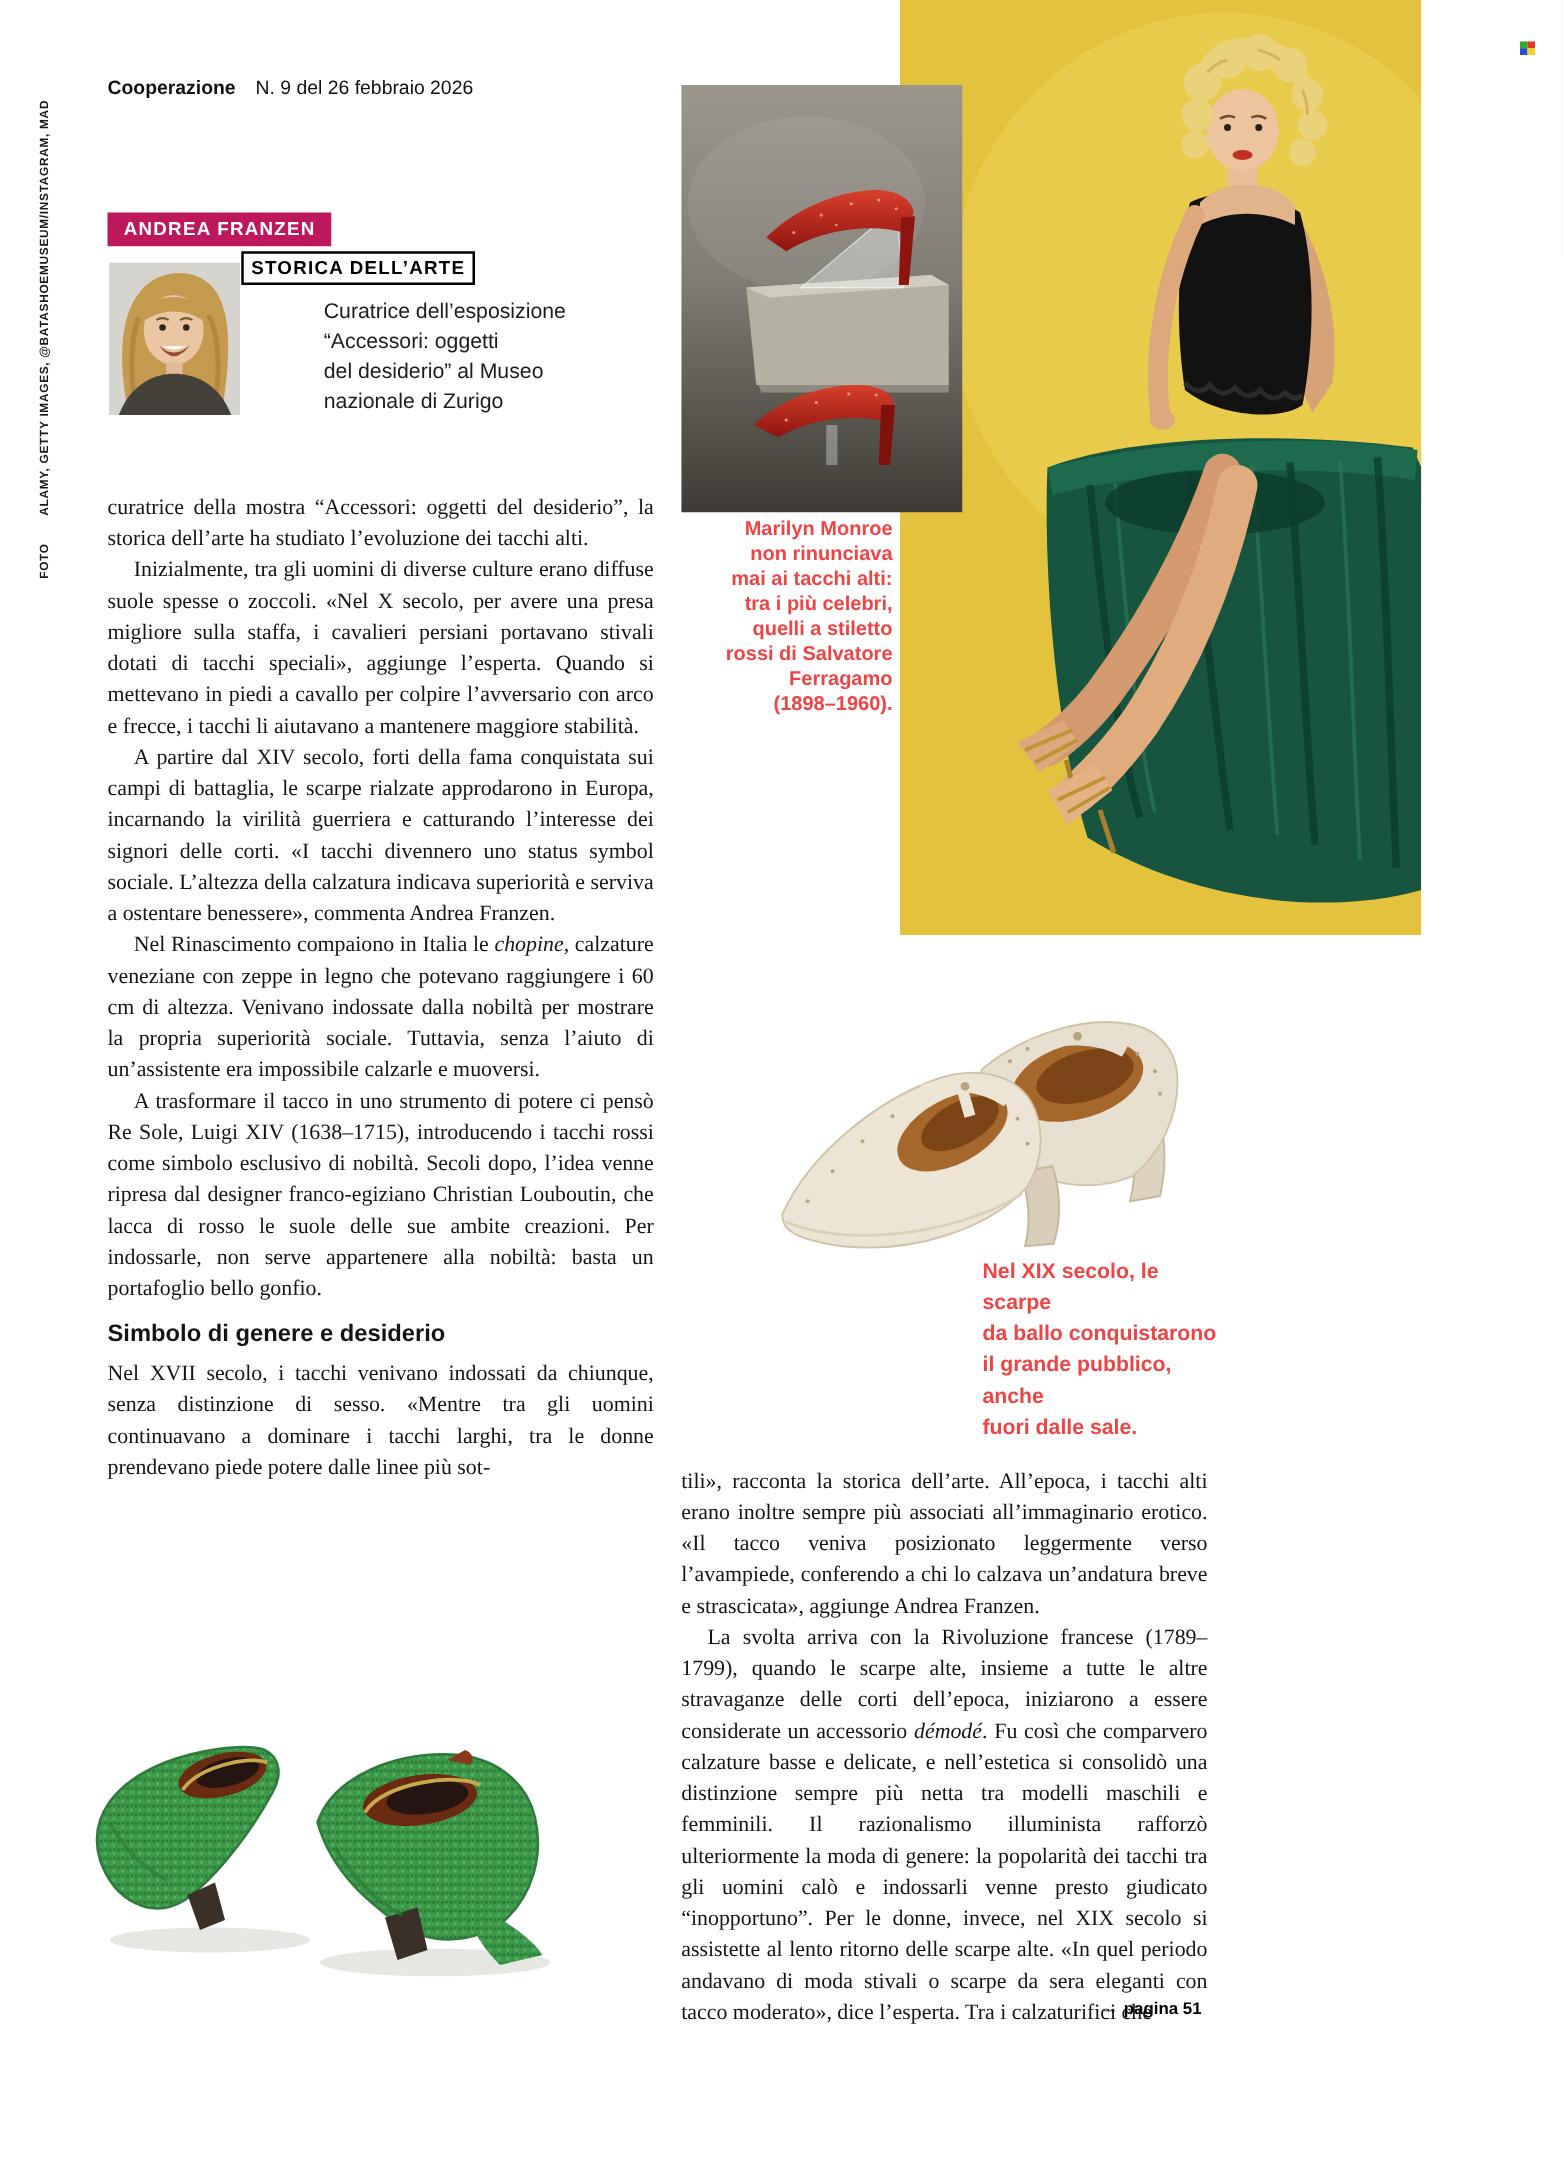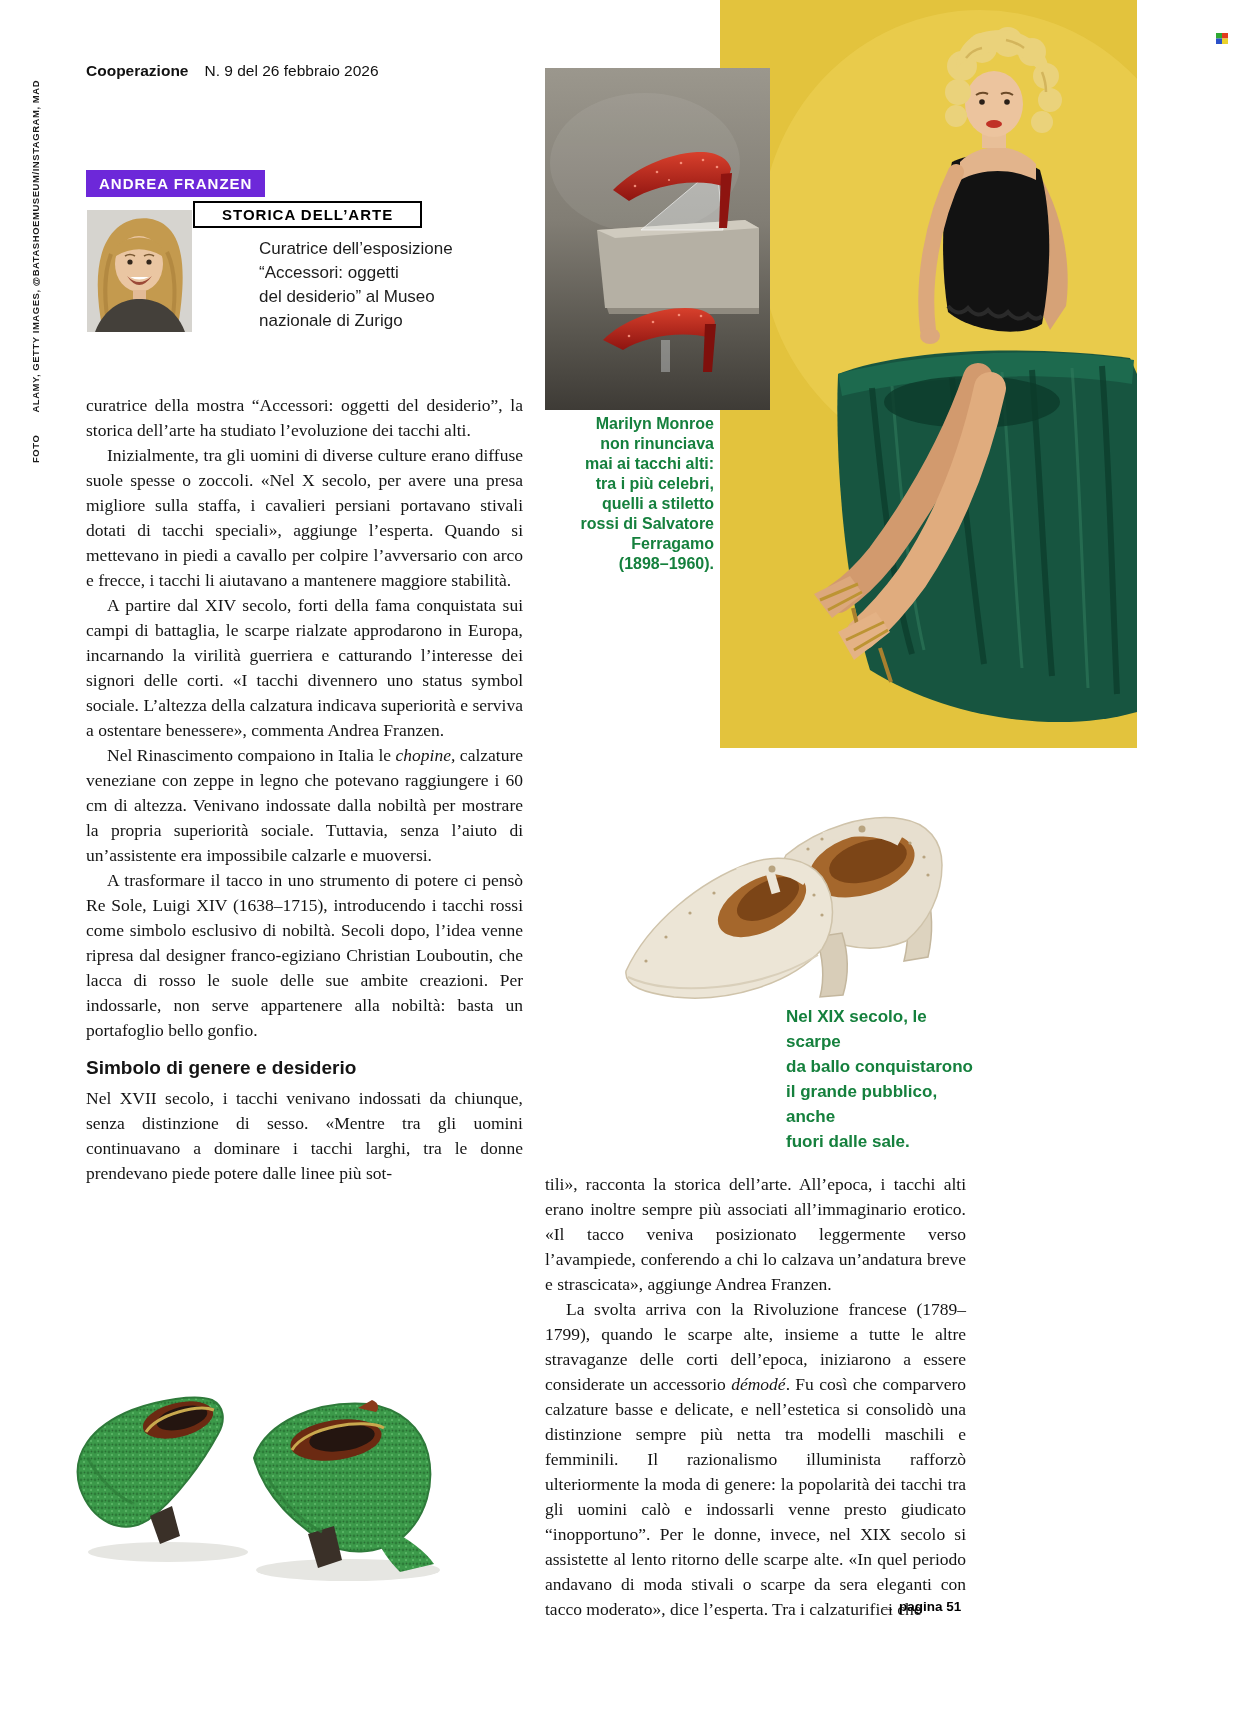--- a/index.html
+++ b/index.html
@@ -11,37 +11,37 @@
   .mag-header{left:86px;top:62px;font-family:"Liberation Sans",sans-serif;font-size:15.5px;color:#111;display:flex;gap:16px;align-items:flex-end;}
   .mag-name{font-weight:bold;}
   .mag-issue{font-weight:normal;}
 
   
   .photo-credit{left:30px;top:463px;transform:rotate(-90deg);transform-origin:0 0;white-space:nowrap;
     font-family:"Liberation Sans",sans-serif;font-weight:bold;font-size:9.5px;letter-spacing:.55px;color:#1a1a1a;}
   .photo-credit .agencies{margin-left:22px;}
 
   
-  .kicker-name{left:86px;top:170px;background:#6d28d9;color:#fff;font-family:"Liberation Sans",sans-serif;
+  .kicker-name{left:86px;top:170px;background:#be185d;color:#fff;font-family:"Liberation Sans",sans-serif;
     font-weight:bold;font-size:15px;letter-spacing:1px;padding:5px 13px 5px 13px;}
   .kicker-role{left:193px;top:201px;background:#fff;border:2.5px solid #000;color:#000;
-    font-family:"Liberation Sans",sans-serif;font-weight:bold;font-size:15px;letter-spacing:1px;padding:3px 27px;z-index:3;}
+    font-family:"Liberation Sans",sans-serif;font-weight:bold;font-size:15px;letter-spacing:1px;padding:3px 6px;z-index:3;}
   .portrait{left:87px;top:210px;width:105px;height:122px;}
   .author-bio{left:223px;top:237px;width:215px;font-family:"Liberation Sans",sans-serif;font-size:17px;line-height:24px;
     color:#1c1c1c;white-space:pre-line;margin-left:36px;}
 
   
   .red-shoes{left:545px;top:68px;width:225px;height:342px;z-index:2;}
   .marilyn{left:720px;top:0px;width:417px;height:748px;z-index:1;}
   .pixel-marker{left:1216px;top:33px;width:12px;height:11px;z-index:4;}
   .ball-shoes{left:610px;top:745px;width:350px;height:262px;}
   .persian-shoes{left:58px;top:1338px;width:385px;height:252px;}
 
   
-  .cap{font-family:"Liberation Sans",sans-serif;font-weight:bold;color:#15803d;white-space:pre-line;z-index:5;}
+  .cap{font-family:"Liberation Sans",sans-serif;font-weight:bold;color:#ef4444;white-space:pre-line;z-index:5;}
   .cap-marilyn{left:548px;top:414px;width:166px;text-align:right;font-size:16px;line-height:20px;}
   .cap-ball{left:786px;top:1004px;width:200px;text-align:left;font-size:17px;line-height:25px;}
   .cap-persian{left:186px;top:1520px;width:220px;text-align:left;font-size:17.5px;line-height:23.5px;}
 
   
   .col{font-size:17.5px;line-height:25px;text-align:justify;hyphens:auto;-webkit-hyphens:auto;color:#141414;}
   .col1{left:86px;top:393px;width:437px;}
   .col2{left:545px;top:1172px;width:421px;}
   .col p{margin:0;}
   .col p.ind{text-indent:21px;}

